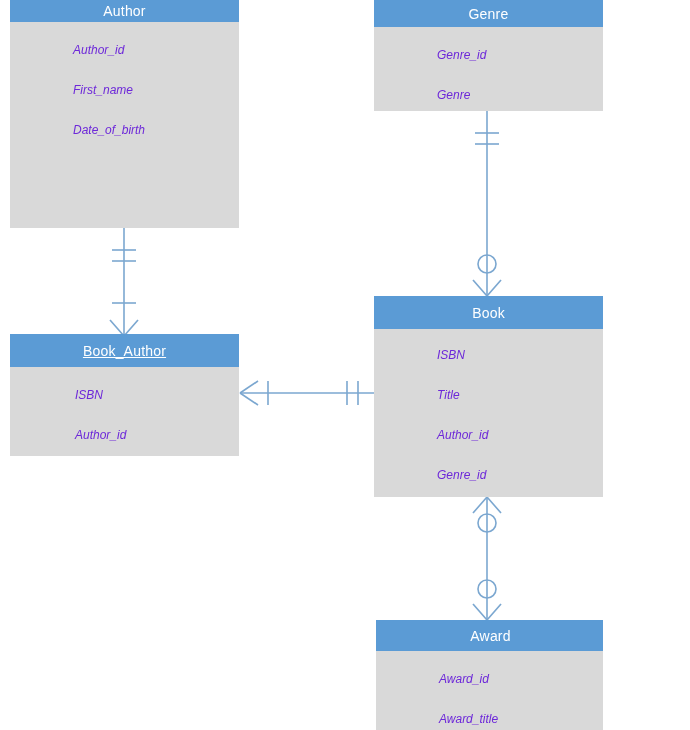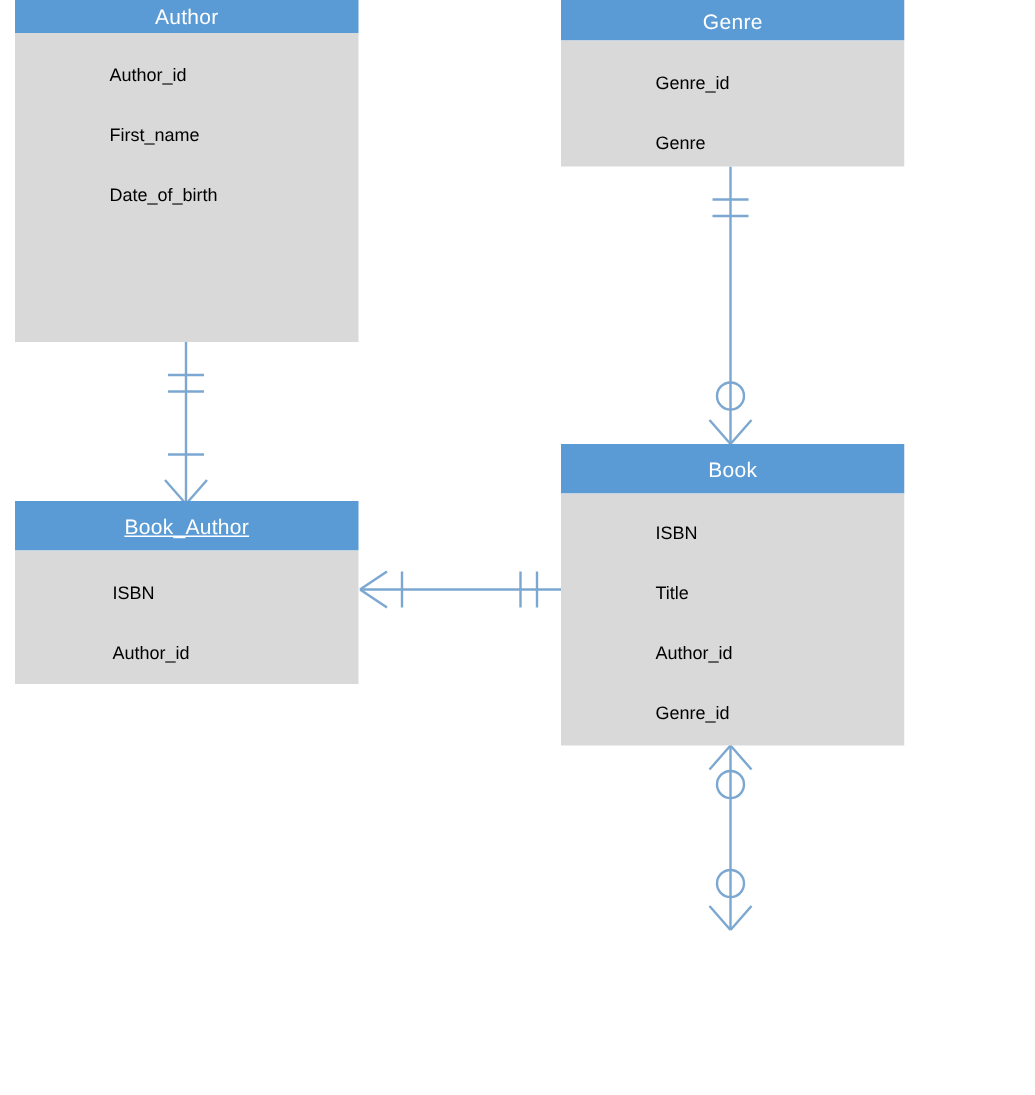--- a/index.html
+++ b/index.html
@@ -39,25 +39,26 @@
     justify-content: center;
     letter-spacing: 0.2px;
   }
   .entity-body {
     box-sizing: border-box;
     width: 100%;
     background: #D9D9D9;
   }
   .attr {
     box-sizing: border-box;
-    color: #000000;
+    color: #6d28d9;
     font-size: 12px;
     padding-left: 63px;
     display: flex;
     align-items: center;
+    font-style: italic;
   }
   .attr-wide {
     padding-left: 65px;
   }
 </style>
 </head>
 <body>
 
 <div id="canvas">
 
@@ -140,14 +141,21 @@
   </div>
 
   <div class="entity" style="left:10px; top:334px; width:229px;">
     <div class="entity-header" style="height:33px;text-decoration:underline;">Book_Author</div>
     <div class="entity-body" style="height:89px; padding-top:8px;">
       <div class="attr attr-wide" style="height:40px;">ISBN</div>
       <div class="attr attr-wide" style="height:40px;">Author_id</div>
     </div>
   </div>
 
+  <div class="entity" style="left:376px; top:620px; width:229px;">
+    <div class="entity-header" style="height:31px;">Award</div>
+    <div class="entity-body" style="height:79px; padding-top:8px;">
+      <div class="attr" style="height:40px;">Award_id</div>
+      <div class="attr" style="height:40px;">Award_title</div>
+    </div>
+  </div>
 
 </div>
 
 </body></html>

